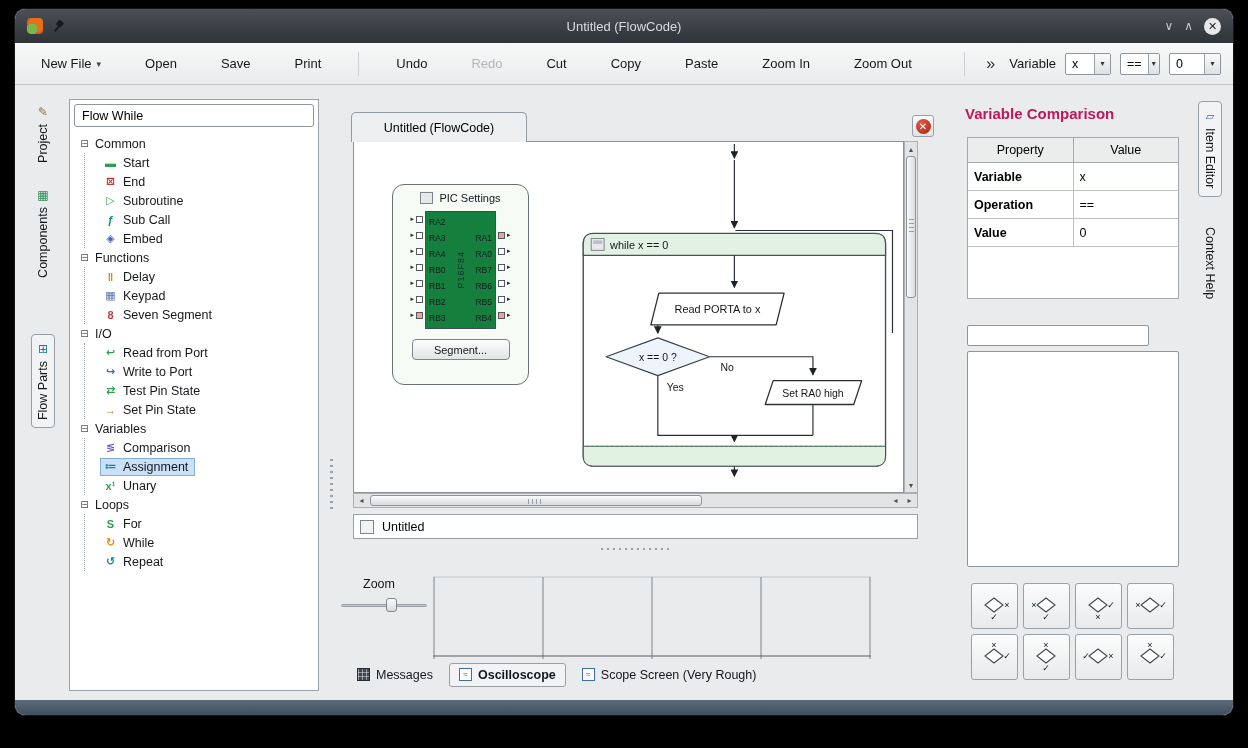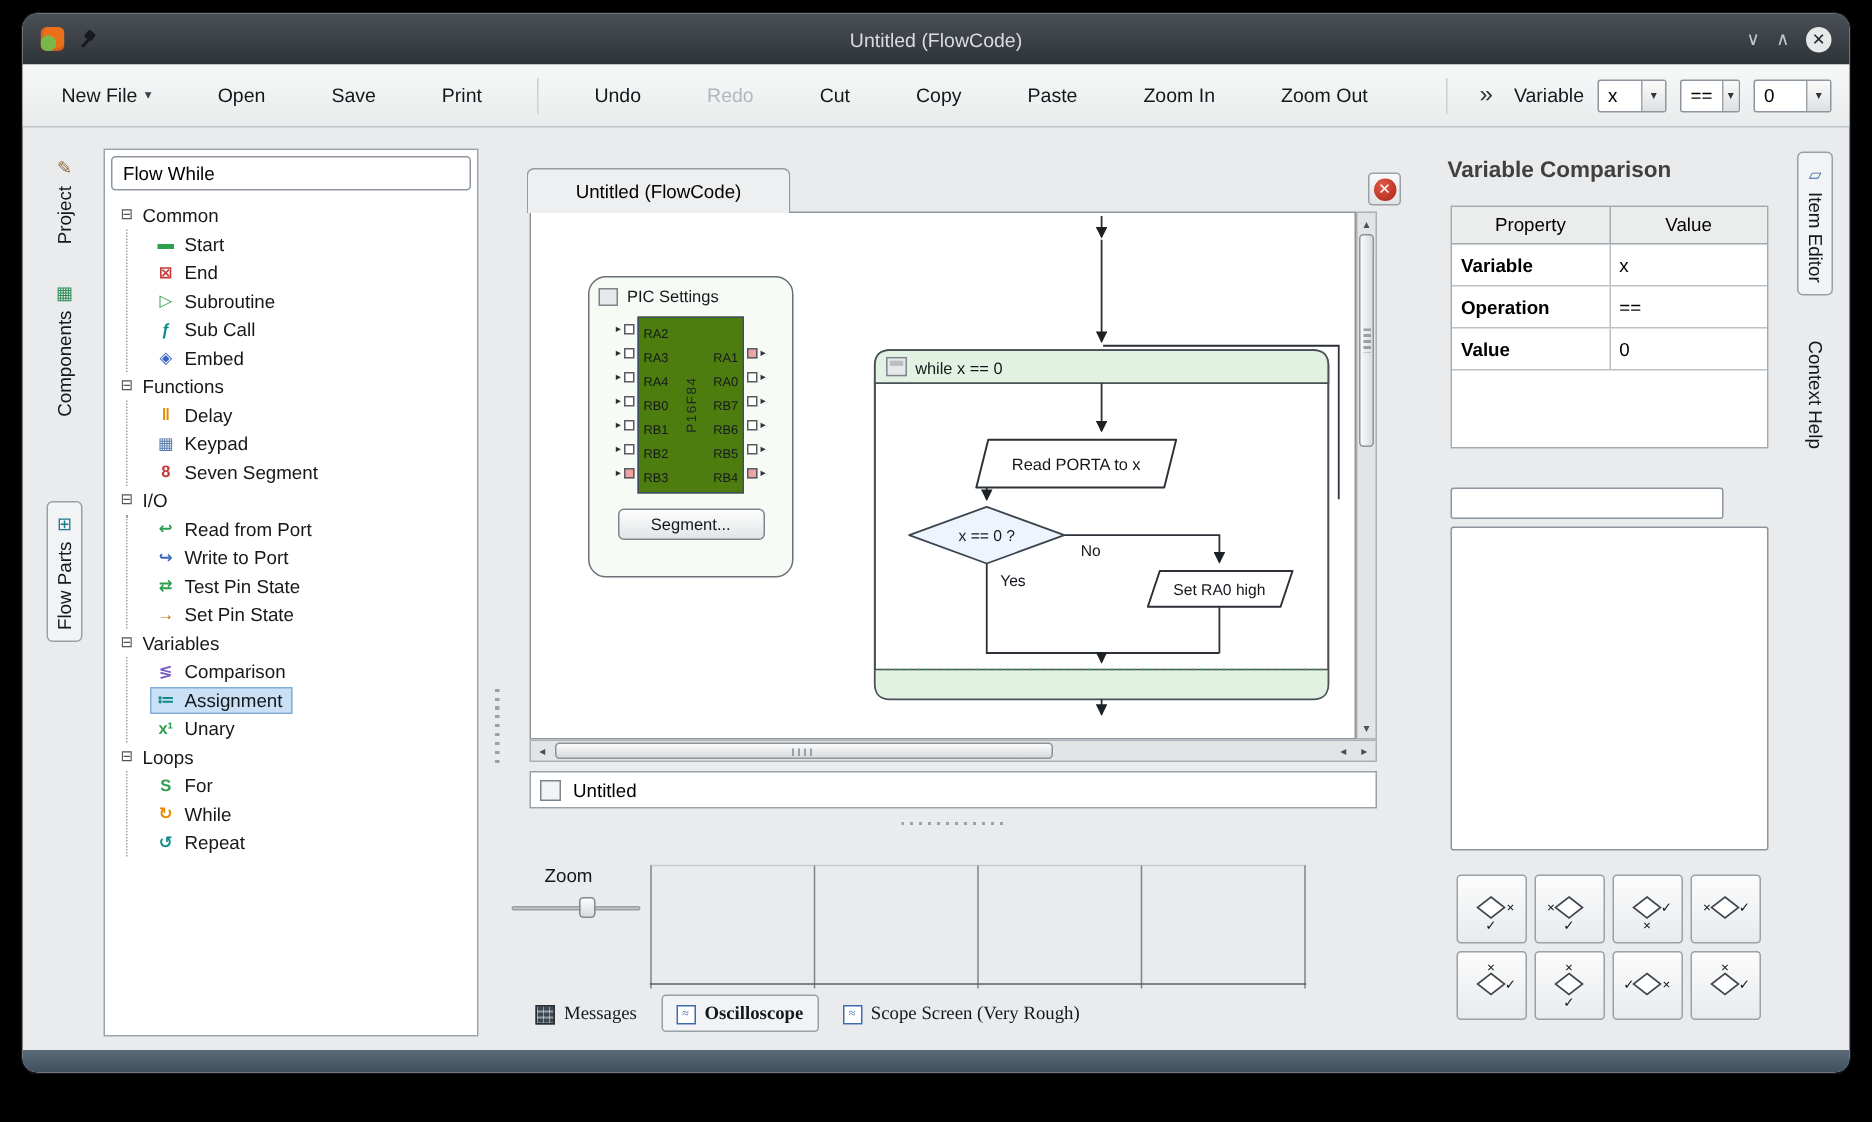--- a/index.html
+++ b/index.html
@@ -72,30 +72,30 @@
   .doc-close-dot { width:15px; height:15px; border-radius:50%; color:#fff; font-size:10px; font-weight:bold;
     background:radial-gradient(circle at 35% 30%, #e05a48, #ab2414); display:flex; align-items:center; justify-content:center; }
   .canvas-wrap { position:absolute; left:338px; top:132px; width:565px; height:367px; }
   .canvas { position:absolute; left:0; top:0; width:551px; height:352px; background:#fff; border:1px solid #8d949b; }
   .flow-svg { position:absolute; left:0; top:0; width:549px; height:350px; }
   svg text { font-family:"Liberation Sans","DejaVu Sans",sans-serif; fill:#14181c; }
 
   
   .pic-panel { position:absolute; left:38px; top:42px; width:137px; height:201px; background:#f6fbf6;
     border:1.5px solid #697077; border-radius:12px; padding:7px 6px 6px; z-index:2; }
-  .pic-title { display:flex; align-items:center; gap:6px; font-size:11px; color:#14181c; }
+  .pic-title { display:flex; align-items:center; gap:6px; font-size:11px; color:#14181c;justify-content:center; }
   .pic-handle { width:13px; height:12px; border:1px solid #7d858c; background:#e6e8ea; }
   .chip-area { display:flex; justify-content:center; margin-top:7px; }
   .pins-col { display:flex; flex-direction:column; }
   .pins-col.r { padding-top:16px; }
   .pout { height:16px; display:flex; align-items:center; gap:2px; }
   .parrow { font-size:7px; color:#2b3137; }
   .psq { width:7px; height:7px; border:1px solid #555b61; background:#fff; }
   .psq.hot { background:#f0a2a2; }
-  .chip-body { display:flex; background:#4d7c0f; border:1px solid #3e4e5e; padding:2px 3px; margin:0 2px; }
+  .chip-body { display:flex; background:#15803d; border:1px solid #3e4e5e; padding:2px 3px; margin:0 2px; }
   .names-col { display:flex; flex-direction:column; width:24px; }
   .names-col.r { padding-top:16px; }
   .pname { height:16px; font-size:8.5px; display:flex; align-items:center; color:#14181c; }
   .pname.r { justify-content:flex-end; }
   .chip-mid { width:15px; display:flex; align-items:center; justify-content:center; }
   .chip-mid span { writing-mode:vertical-rl; transform:rotate(180deg); font-size:9px; letter-spacing:1px; color:#1d2630; }
   .pic-adv { display:block; margin:10px auto 0; width:98px; height:21px; border:1px solid #7d858c; border-radius:4px;
     background:linear-gradient(#fdfdfd,#e2e4e6); font-size:11px; font-family:inherit; color:#14181c; }
 
   
@@ -124,33 +124,33 @@
   
   .zoom-label { position:absolute; left:348px; top:568px; font-size:12.5px; color:#14181c; }
   .zoom-slider { position:absolute; left:326px; top:588px; width:86px; height:16px; }
   .zs-track { position:absolute; left:0; right:0; top:7px; height:3px; background:#c2c6c9; border:1px solid #999fa5; border-radius:2px; }
   .zs-thumb { position:absolute; left:45px; top:1px; width:11px; height:14px; border:1px solid #82888e; border-radius:3px;
     background:linear-gradient(#fbfbfb,#d8dbde); }
   .scope { position:absolute; left:418px; top:560px; width:438px; height:96px; }
 
   
   .bottom-tabs { position:absolute; left:332px; top:652px; height:28px; display:flex; align-items:center; gap:6px; }
-  .btab { display:flex; align-items:flex-end; gap:6px; padding:4px 9px; font-size:12.5px; border:1px solid transparent; border-radius:3px; color:#14181c;font-family:Liberation Serif, serif; }
+  .btab { display:flex; align-items:flex-start; gap:6px; padding:4px 9px; font-size:12.5px; border:1px solid transparent; border-radius:3px; color:#14181c; }
   .btab.sel { background:#f1f3f4; border-color:#98a0a6; }
   .btab.sel .btl { font-weight:bold; }
   .bt-ic-grid { width:13px; height:13px; border:1px solid #272e35; background-color:#3d4852;
     background-image:linear-gradient(0deg,rgba(255,255,255,.45) 1px,rgba(0,0,0,0) 1px),
                      linear-gradient(90deg,rgba(255,255,255,.45) 1px,rgba(0,0,0,0) 1px);
     background-size:4px 4px; }
   .bt-ic-scope { width:13px; height:13px; border:1px solid #3a6cb0; background:#fff; color:#3a6cb0; font-size:8px;
     display:flex; align-items:center; justify-content:center; line-height:1; }
 
   
   .right-panel { position:absolute; left:948px; top:90px; width:224px; height:592px; }
-  .rp-title { font-size:15px; font-weight:bold; color:#404040; padding:6px 2px 0; }
+  .rp-title { font-size:15px; font-weight:bold; color:#be185d; padding:6px 2px 0; }
   .prop-table { position:absolute; left:4px; top:38px; width:212px; height:162px; border:1px solid #a3a9ae; background:#fff;
     display:flex; flex-direction:column; }
   .pt-header { display:flex; height:25px; background:#ebecec; border-bottom:1px solid #a3a9ae; }
   .pt-hcell { flex:1; display:flex; align-items:center; justify-content:center; font-size:12.5px; border-right:1px solid #a3a9ae; }
   .pt-hcell:last-child { border-right:none; }
   .ptrow { display:flex; height:28px; border-bottom:1px solid #bcc1c5; }
   .ptcell { flex:1; display:flex; align-items:center; padding:0 6px; font-size:12.5px; border-right:1px solid #bcc1c5; }
   .ptcell.prop { font-weight:bold; }
   .ptcell.val { border-right:none; }
   .rp-input { position:absolute; left:4px; top:226px; width:182px; height:21px; border:1px solid #8d969e; background:#fff; border-radius:2px; }

